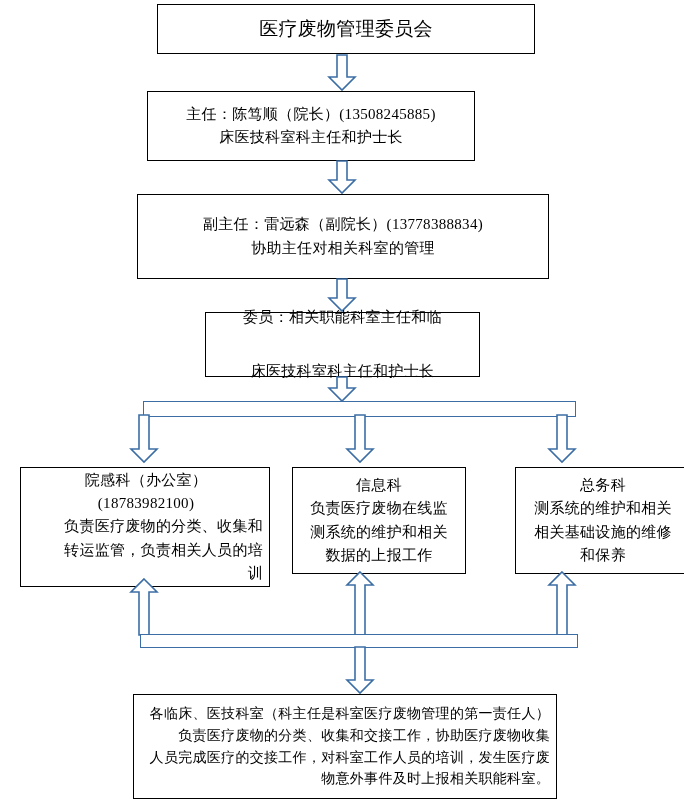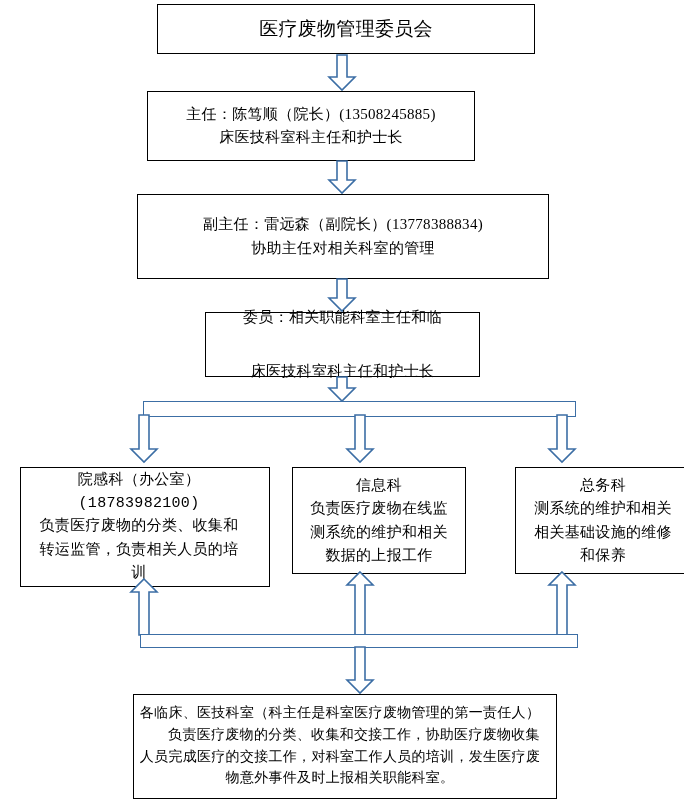--- a/index.html
+++ b/index.html
@@ -31,25 +31,24 @@
     line-height: 1.55;
     text-align: center;
     letter-spacing: 0.3px;
   }
   .node .ln {
     display: block;
     white-space: nowrap;
   }
   
   .node.flushed {
-    align-items: center;
+    align-items: flex-end;
     text-align: left;
     padding-left: 8px;
-    padding-right: 20px;
-    font-family: Liberation Mono, monospace;
+    padding-right: 6px;
   }
   .node.flushed .ln.ctr {
     width: 100%;
     text-align: center;
   }
   .node.indent .ln.ind {
     text-indent: 28px;
   }
 
   

